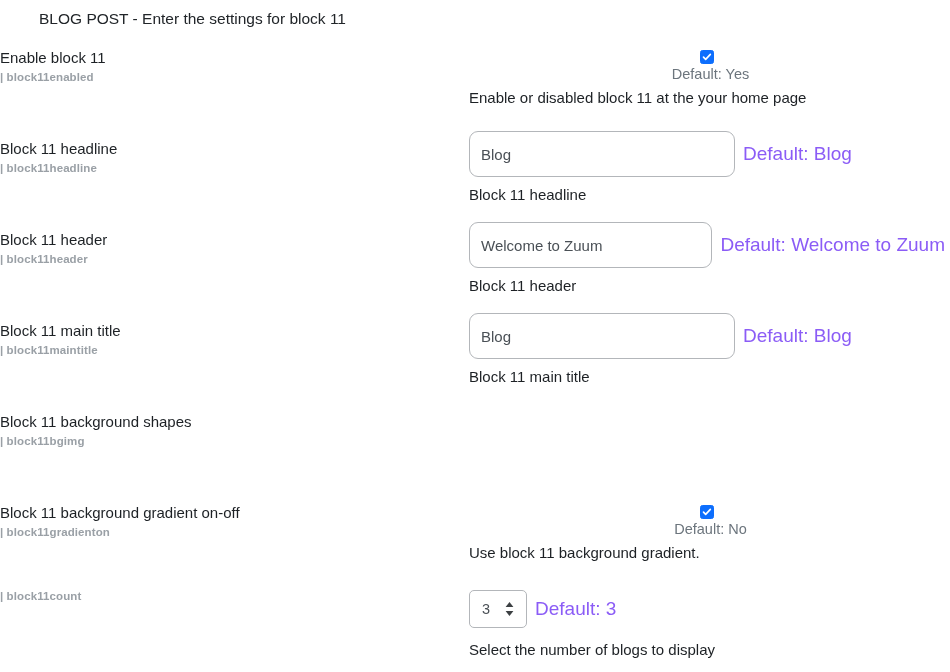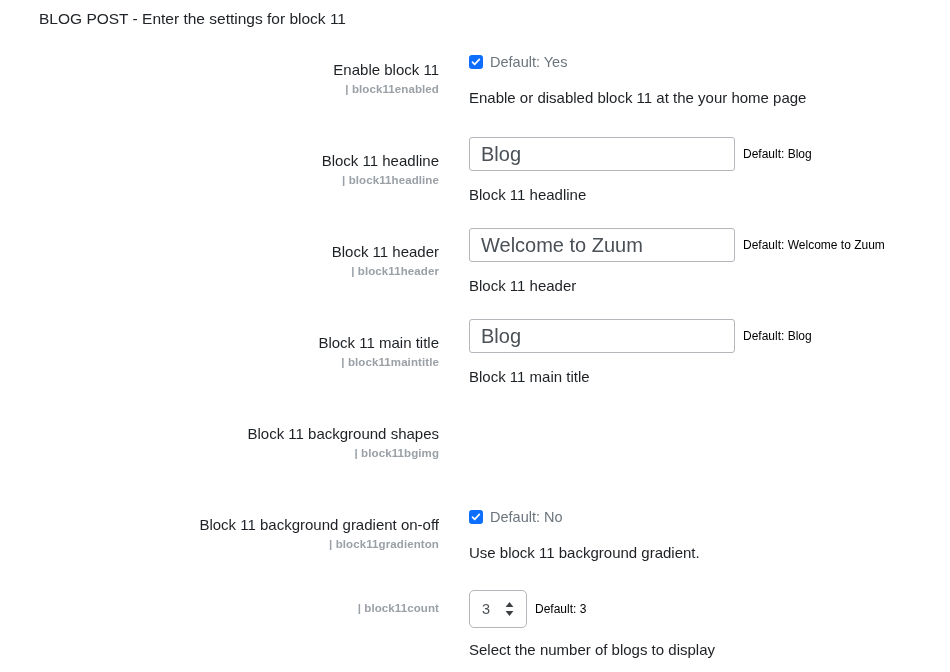--- a/index.html
+++ b/index.html
@@ -45,23 +45,23 @@
   }
 
   .setting-row {
     position: relative;
     height: 91px;
   }
 
   .label-col {
     position: absolute;
     left: 0;
-    top: 12px;
+    top: 0;
     width: 439px;
-    text-align: right;
+    text-align: left;
   }
 
   .setting-label {
     display: block;
     font-size: 15px;
     line-height: 21px;
     color: #1d2125;
     font-weight: 400;
     padding-top: 6px;
   }
@@ -89,20 +89,21 @@
     height: 34px;
     margin-top: 5px;
   }
 
   
   .cb-wrap {
     display: flex;
     align-items: center;
     height: 24px;
     margin-top: 9px;
+    flex-direction: column;
   }
   .cb {
     width: 14px;
     height: 14px;
     border-radius: 2.5px;
     background: #0d6efd;
     border: 1px solid #0d6efd;
     box-sizing: border-box;
     position: relative;
     flex: 0 0 auto;
@@ -120,40 +121,40 @@
     font-size: 14.5px;
     line-height: 20px;
     color: #6c757d;
     margin-left: 7px;
     white-space: nowrap;
   }
 
   
   .text-input {
     box-sizing: border-box;
-    height: 34px;
+    height: 46px;
     width: 266px;
     border: 1px solid #b3b6ba;
-    border-radius: 3px;
+    border-radius: 9px;
     background: #fff;
     font-family: "Liberation Sans", sans-serif;
-    font-size: 20px;
+    font-size: 15px;
     color: #4a5056;
     padding: 0 11px;
     outline: none;
   }
   .text-input.wide {
     width: 475px;
   }
   .text-input::placeholder { color: #9aa0a6; }
 
   .default-note {
-    font-size: 12px;
+    font-size: 19px;
     line-height: 20px;
-    color: #000000;
+    color: #8b5cf6;
     margin-left: 8px;
     white-space: nowrap;
   }
 
   
   .num-wrap {
     position: relative;
     box-sizing: border-box;
     width: 58px;
     height: 38px;

